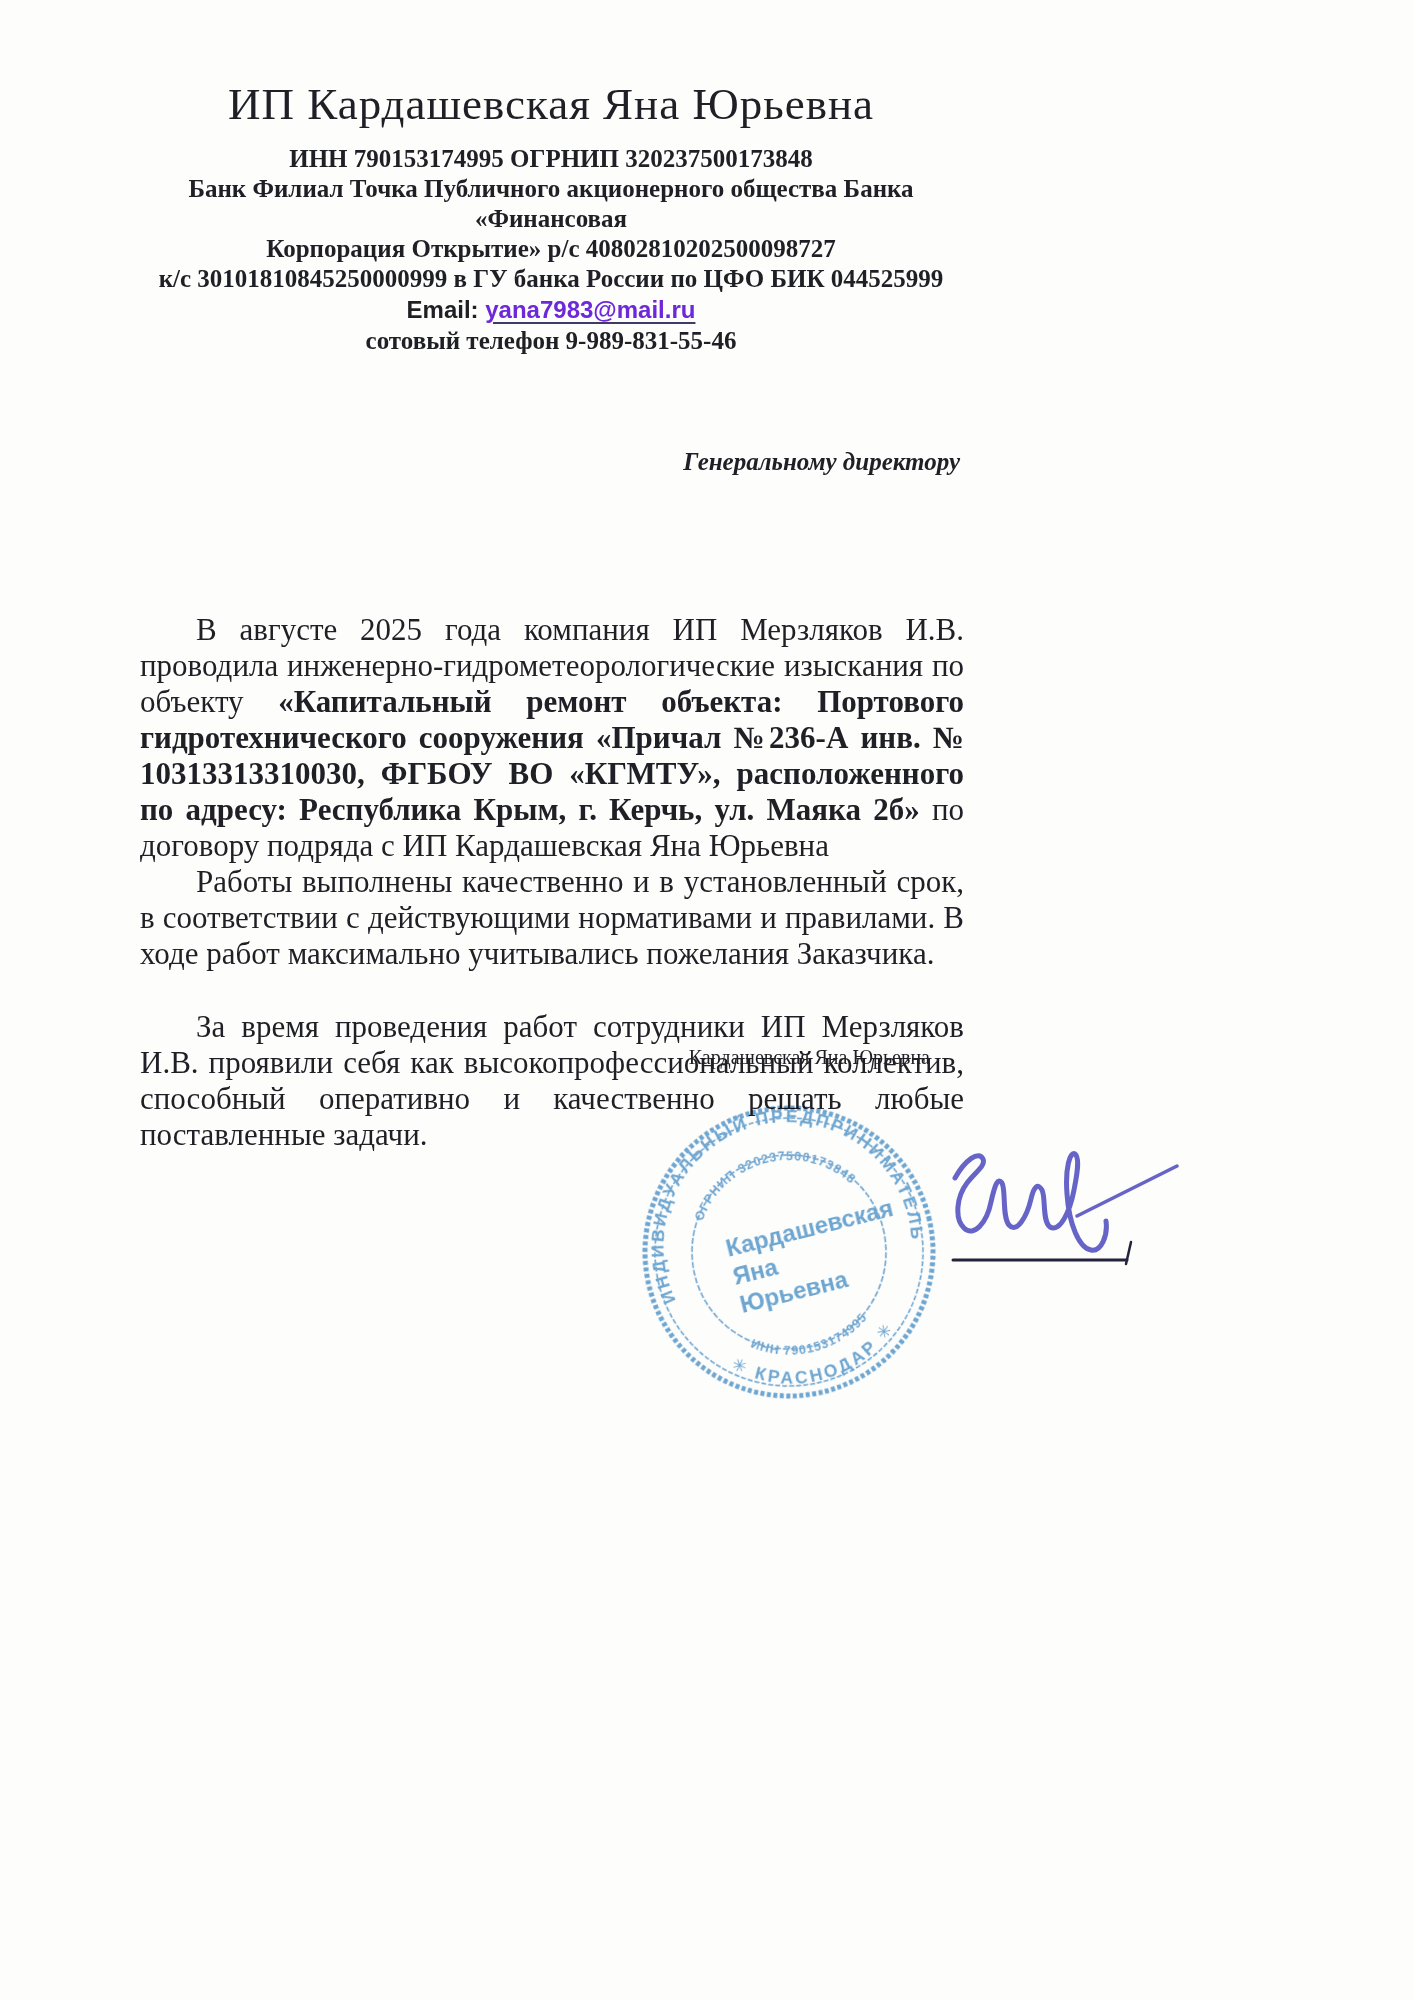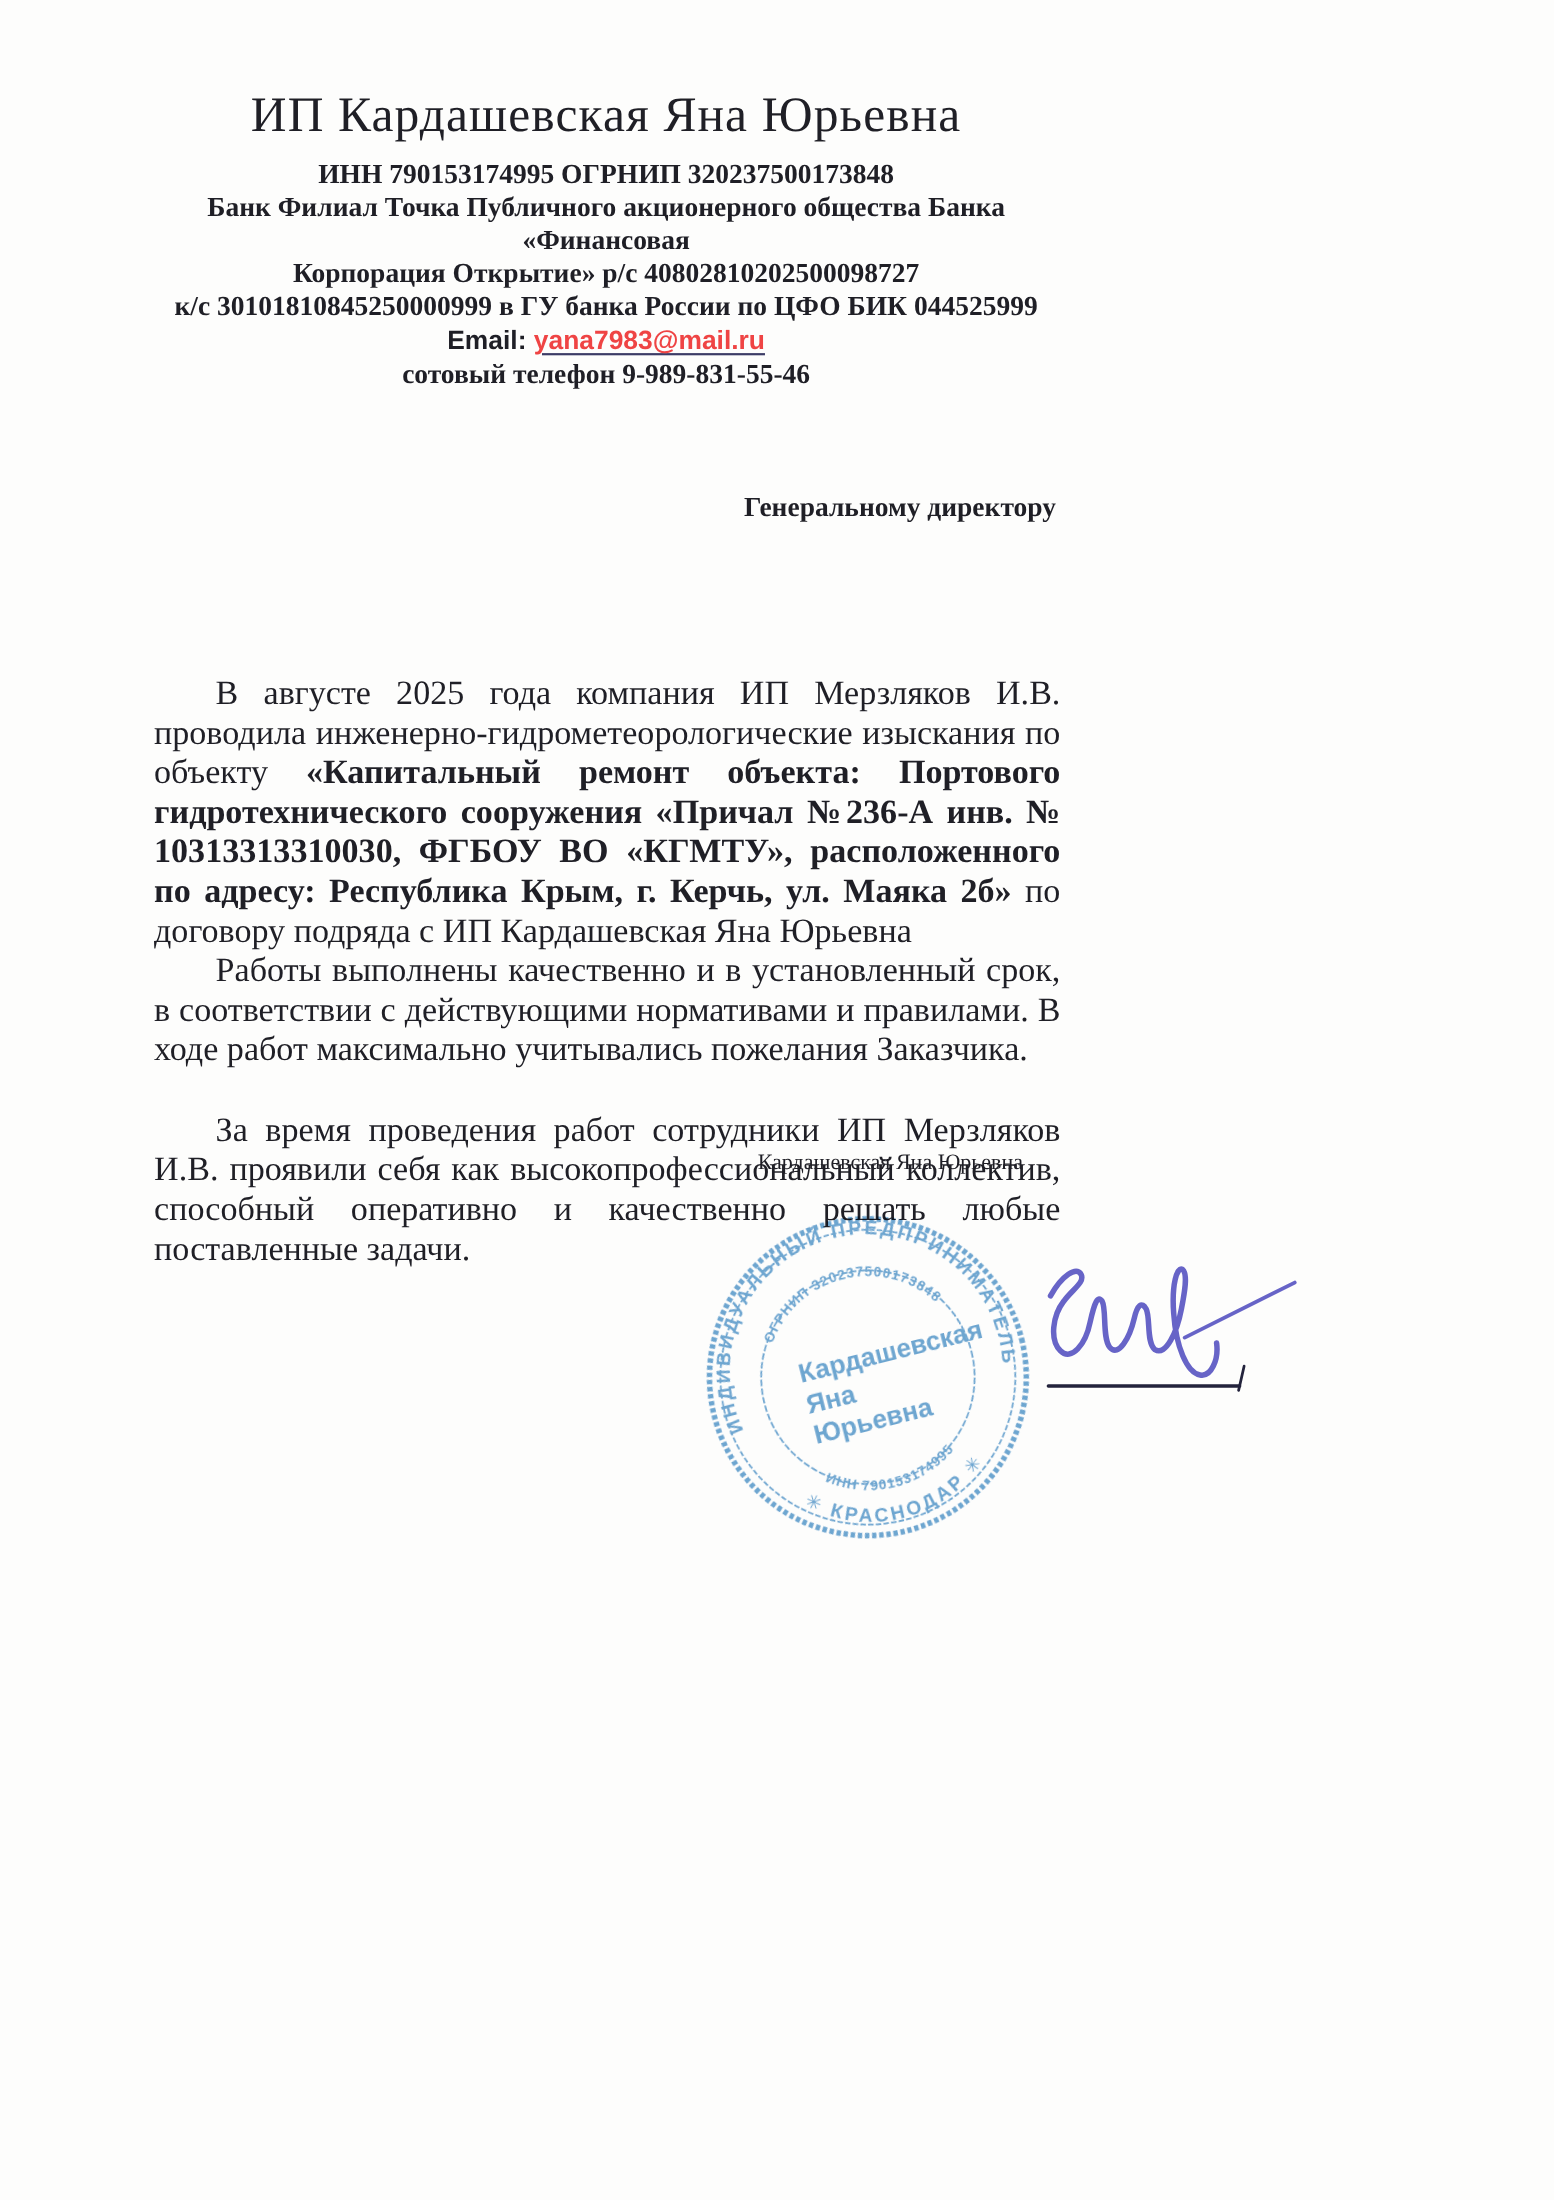--- a/index.html
+++ b/index.html
@@ -20,28 +20,28 @@
   .doc-title{
     font-size:45px;font-weight:500;letter-spacing:1px;
     margin:0 0 14px 0;white-space:nowrap;
   }
   .hline{font-size:25px;font-weight:bold;line-height:30px;margin:0;}
   .email-line{
     font-family:"Liberation Sans","DejaVu Sans",sans-serif;
     font-size:24px;font-weight:bold;line-height:32px;
   }
   .email-link{
-    color:#ef4444;text-decoration:underline;
+    color:#6d28d9;text-decoration:underline;
     text-decoration-color:#3c3c66;text-underline-offset:4px;
     cursor:pointer;
   }
   
   .addressee{
     position:absolute;left:140px;top:448px;width:820px;
-    text-align:right;font-size:25px;font-weight:bold;
+    text-align:right;font-size:25px;font-weight:bold;font-style:italic;
   }
   .addressee .line{margin:0 0 26px 0;}
   
   .body-text{
     position:absolute;left:140px;top:612px;width:824px;
     font-size:31px;line-height:36px;text-align:justify;
   }
   .body-text p{margin:0;text-indent:56px;}
   .body-text p.spaced{margin-top:37px;}
   .b{font-weight:bold;}

